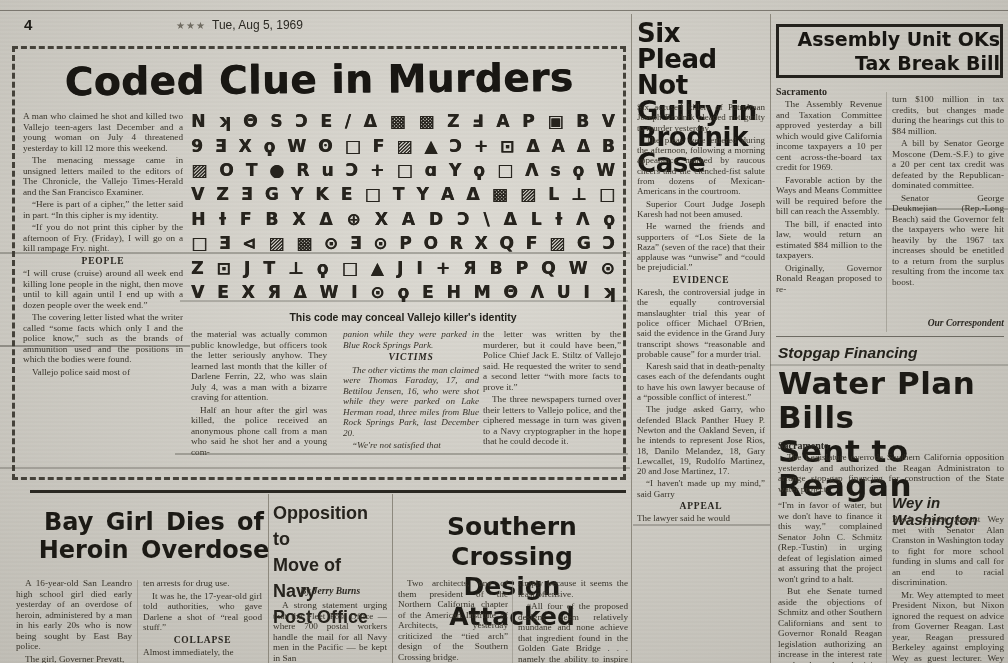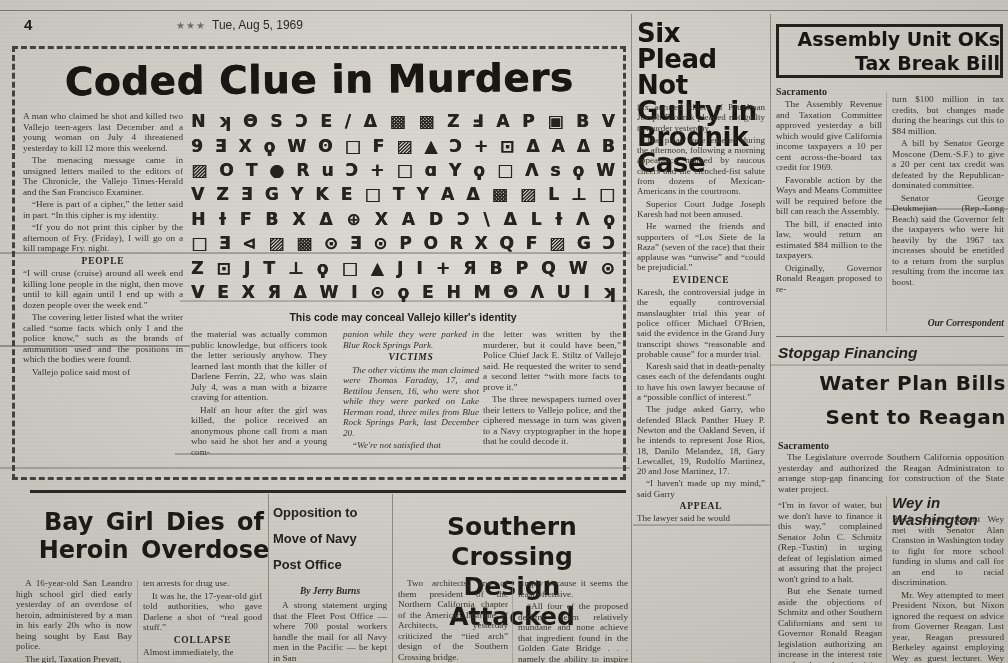--- a/index.html
+++ b/index.html
@@ -39,23 +39,23 @@
   .cipher-char{font-family:"DejaVu Sans",sans-serif;font-weight:bold;font-size:17px;color:#26231d;text-shadow:.4px 0 0 #26231d;}
   .cipher-caption{left:170px;top:262px;width:436px;text-align:center;
     font:bold 10.5px "Liberation Sans",sans-serif;color:#24221c;}
   
   .h-sans{font-family:"DejaVu Sans",sans-serif;font-weight:bold;color:#1c1a15;}
   .brodnik-hl{font-size:26px;line-height:26px;letter-spacing:-.4px;color:#181612;}
   .assembly-box{left:776px;top:24px;width:227px;height:54px;border:3px solid #24221d;box-sizing:border-box;
     display:flex;flex-direction:column;justify-content:center;text-align:right;}
   .assembly-hl{font:bold 19px/24px "DejaVu Sans",sans-serif;color:#181612;}
   .kicker{font:bold italic 15.5px "Liberation Sans",sans-serif;color:#24221c;}
-  .water-hl{font-size:20px;line-height:34px;color:#1c1a15;letter-spacing:.5px;text-align:right;}
+  .water-hl{font-size:31px;line-height:34px;color:#1c1a15;letter-spacing:.5px;}
   .baygirl-hl{font-size:24px;line-height:28px;text-align:center;word-spacing:4px;}
-  .navy-hl{font-family:"Liberation Sans",sans-serif;font-weight:bold;font-size:13px;line-height:26px;color:#26231d;}
+  .navy-hl{font-family:"Liberation Sans",sans-serif;font-weight:bold;font-size:18px;line-height:26px;color:#26231d;}
   .crossing-hl{font-size:25px;line-height:30px;text-align:center;word-spacing:7px;}
   .byline{font:bold italic 9.5px "Liberation Serif",serif;text-align:center;color:#2c2923;}
   .correspondent{font:bold italic 9.5px "Liberation Serif",serif;text-align:right;color:#2c2923;}
   .colblock{overflow:hidden;}
 </style>
 </head>
 <body>
 
 <div class="page">
 
@@ -320,21 +320,21 @@
   <div class="abs vrule" style="left:268px;top:494px;height:169px;"></div>
   <div class="abs vrule" style="left:392px;top:494px;height:169px;"></div>
 
   <div class="abs h-sans baygirl-hl" style="left:18px;top:508px;width:236px;margin-left:18px;">
     <div>Bay Girl Dies of</div>
     <div>Heroin Overdose</div>
   </div>
   <div class="abs vrule faint" style="left:137px;top:580px;height:83px;"></div>
   <div class="abs bt colblock" style="left:16px;top:578px;width:116px;height:85px;">
     <p>A 16-year-old San Leandro high school girl died early yesterday of an overdose of heroin, administered by a man in his early 20s who is now being sought by East Bay police.</p>
-    <p>The girl, Taxation Prevatt,</p>
+    <p>The girl, Governer Prevatt,</p>
   </div>
   <div class="abs bt colblock" style="left:143px;top:578px;width:119px;height:85px;">
     <p class="noind">ten arrests for drug use.</p>
     <p>It was he, the 17-year-old girl told authorities, who gave Darlene a shot of “real good stuff.”</p>
     <p class="subhead">COLLAPSE</p>
     <p class="noind">Almost immediately, the</p>
   </div>
 
   <div class="abs navy-hl" style="left:273px;top:500px;width:116px;">
     <div>Opposition to</div>

